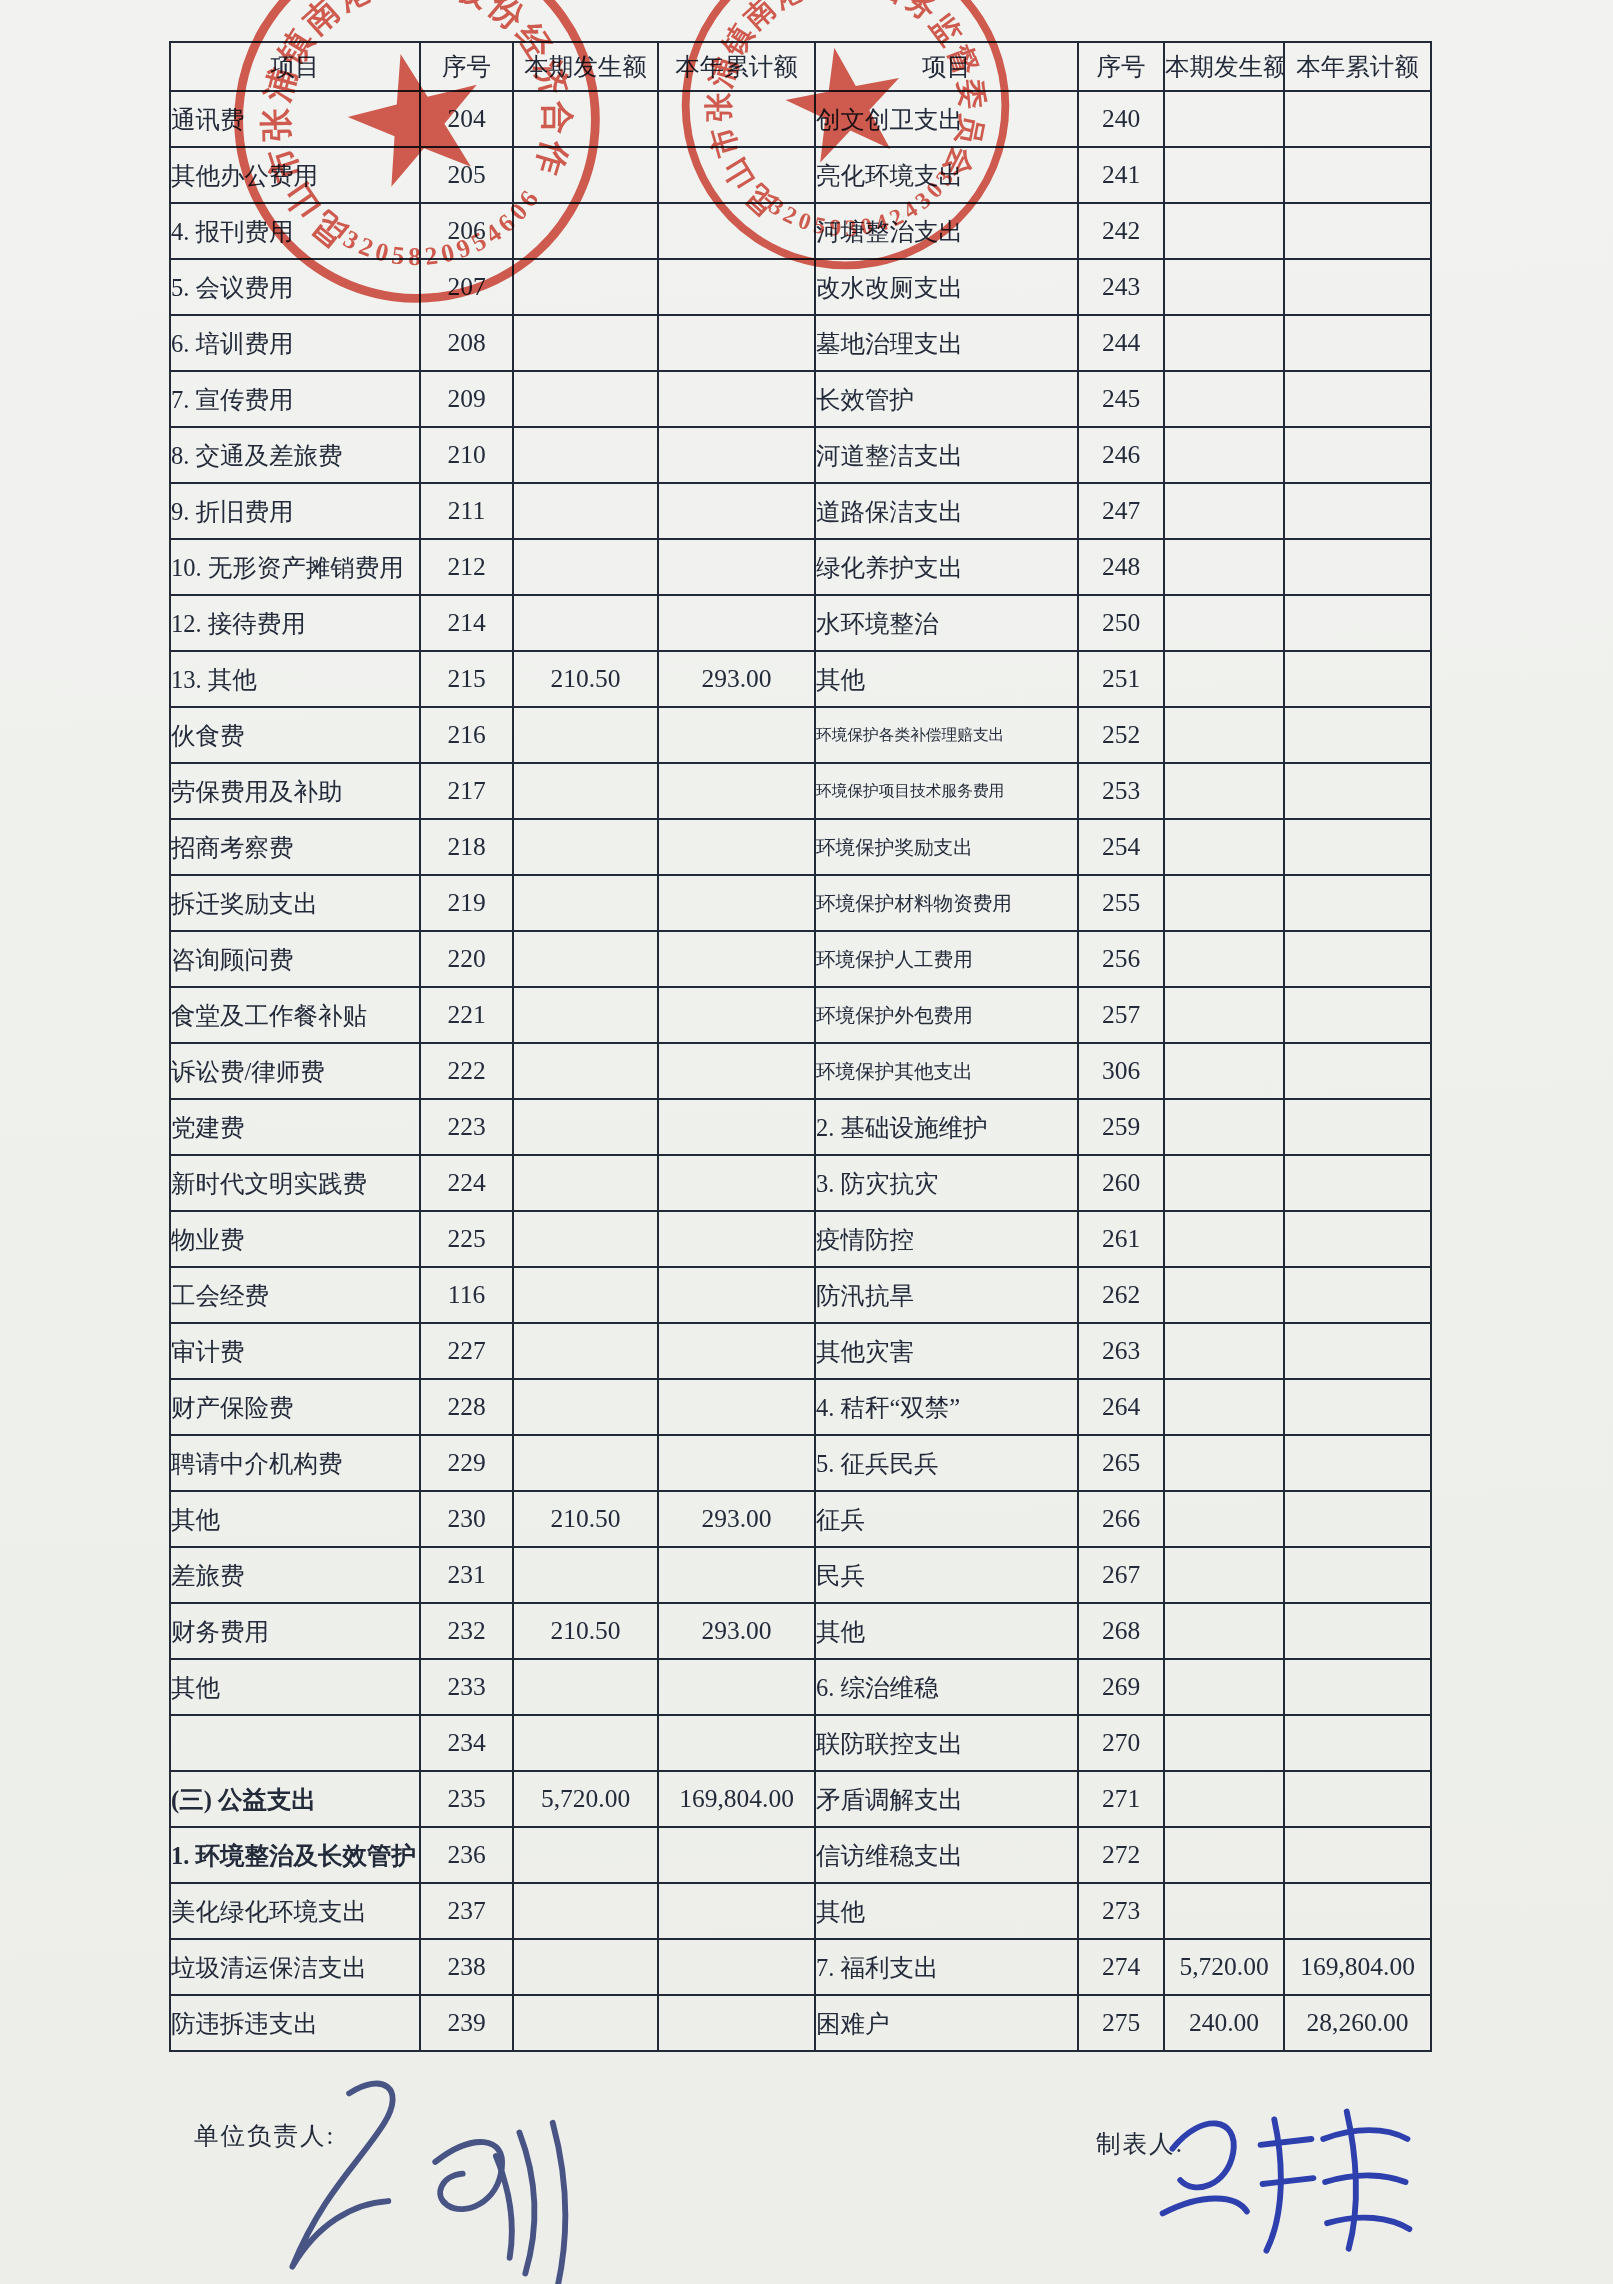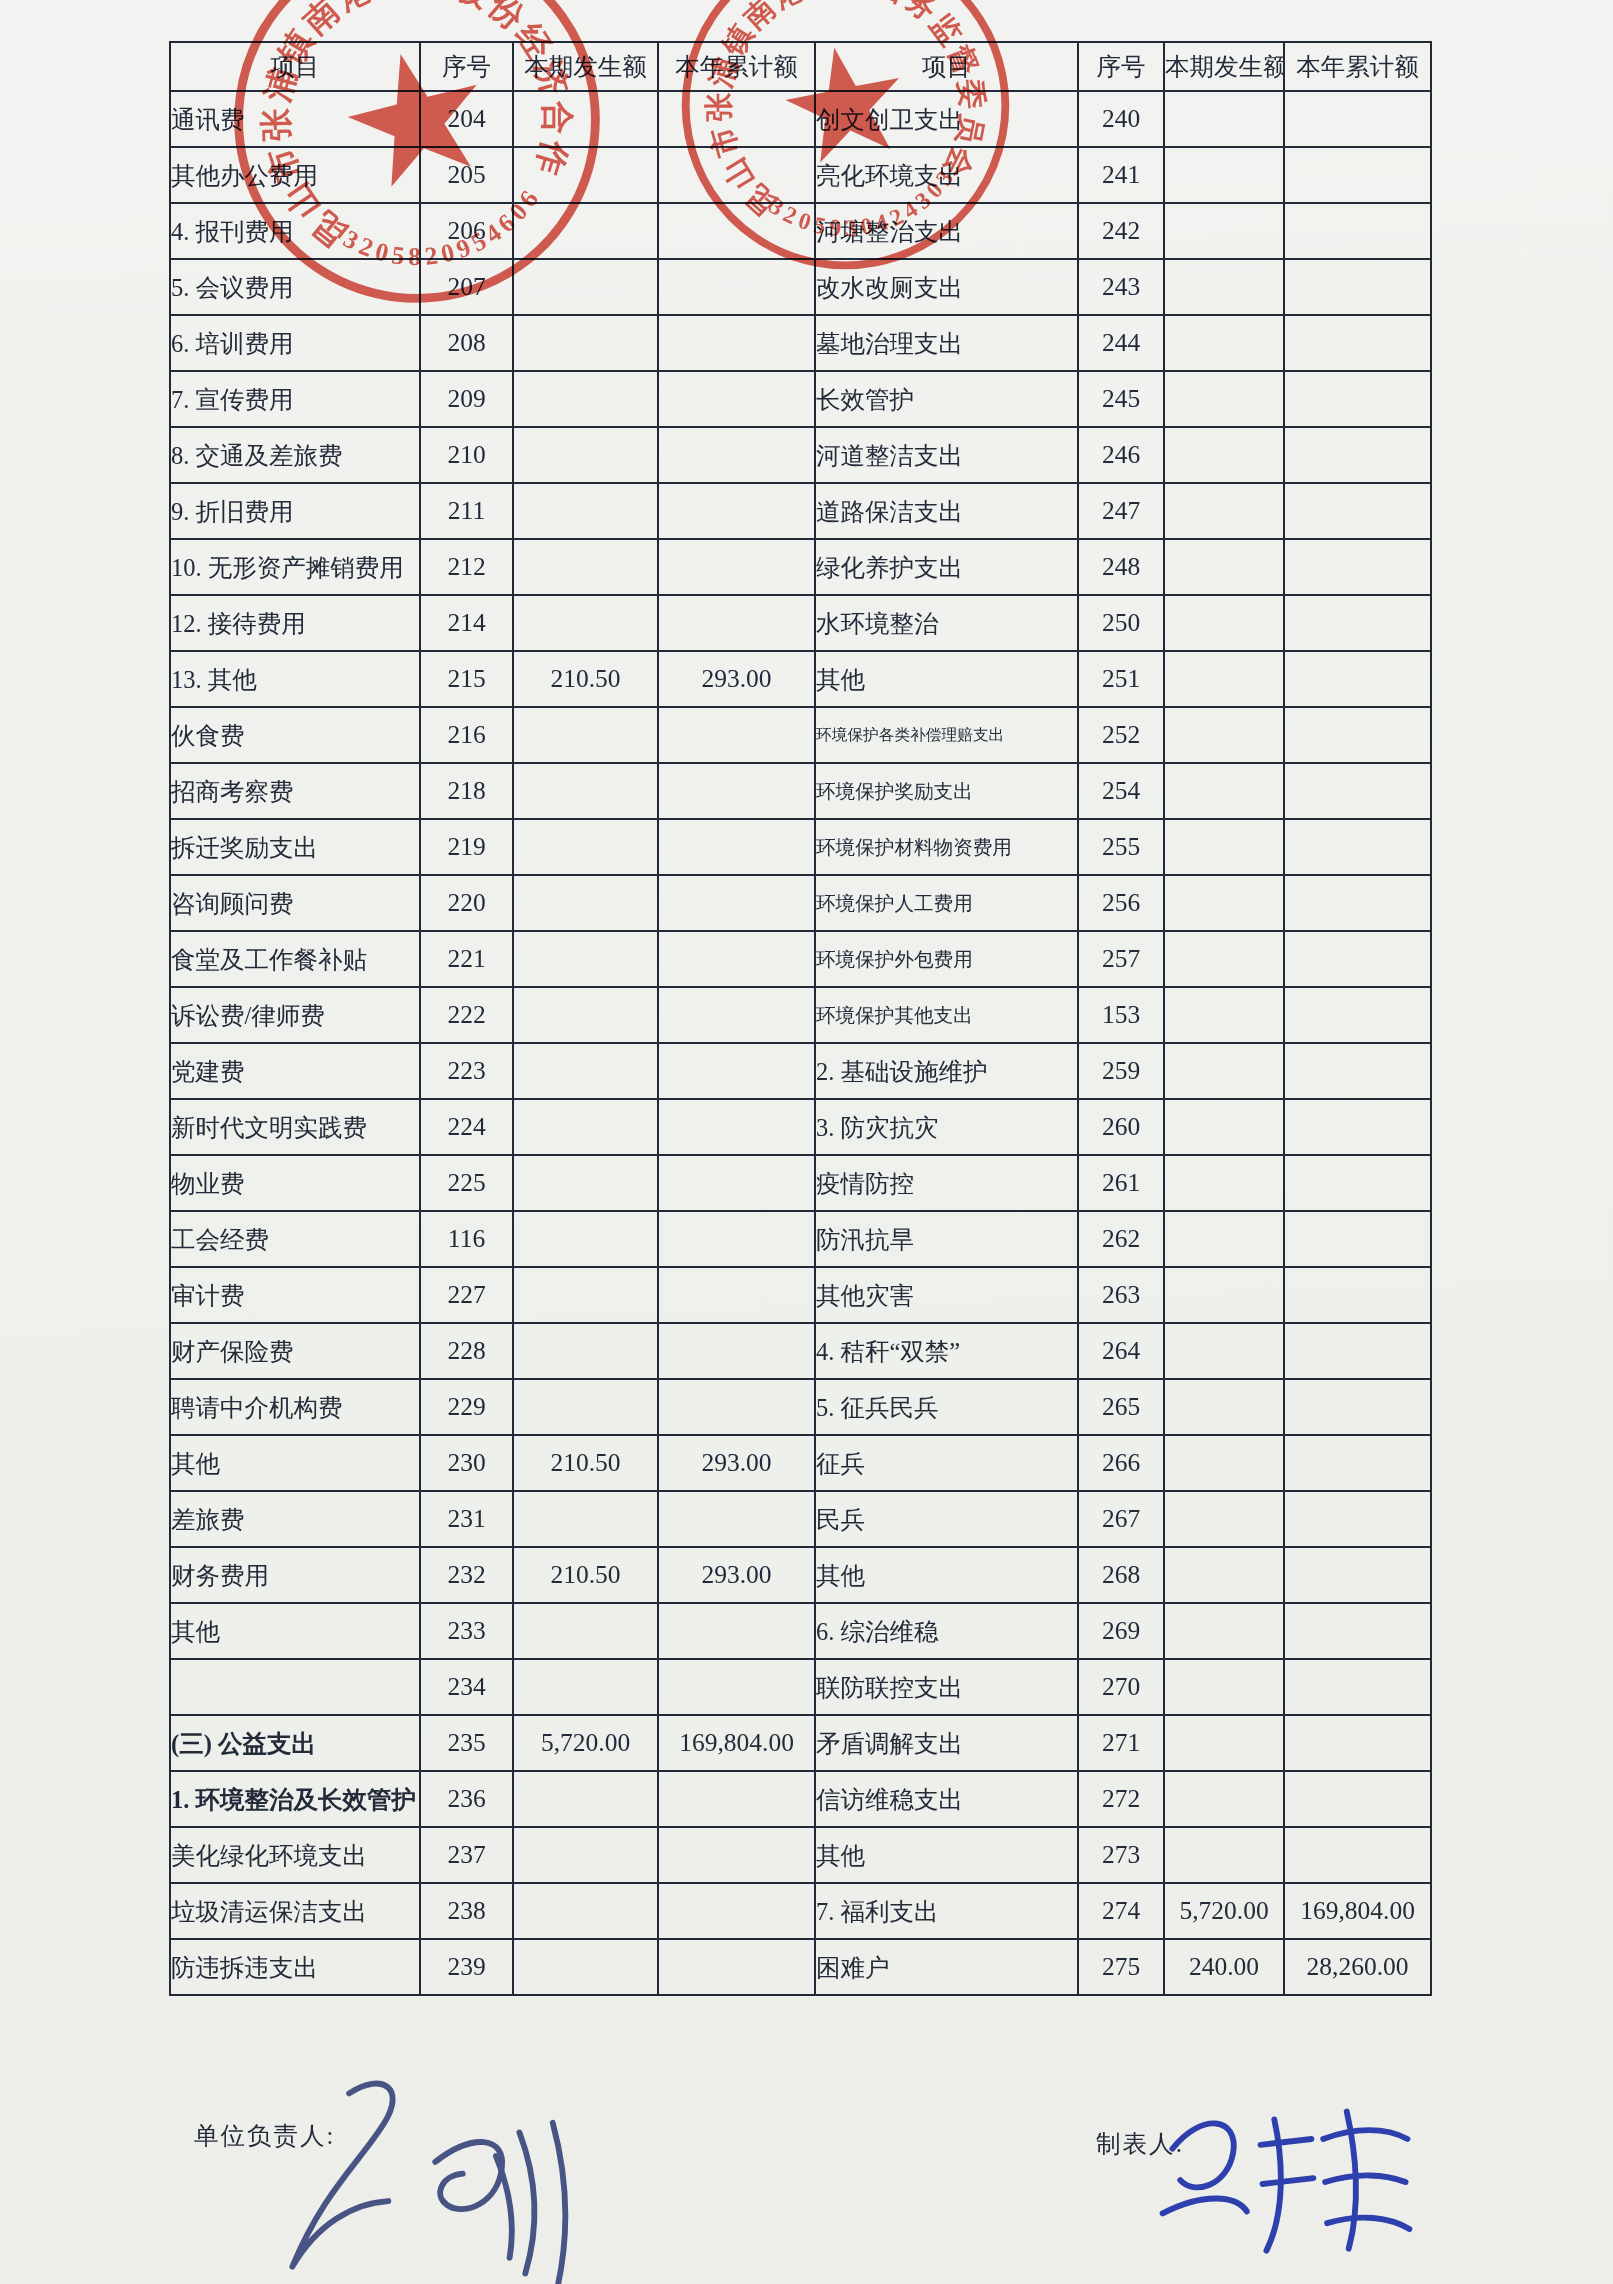--- a/index.html
+++ b/index.html
@@ -196,20 +196,30 @@
       <td class="item ind2">伙食费</td>
       <td class="seq">216</td>
       <td class="amt"></td>
       <td class="amt"></td>
       <td class="item ind2 sm">环境保护各类补偿理赔支出</td>
       <td class="seq">252</td>
       <td class="amt"></td>
       <td class="amt"></td>
     </tr>
         <tr>
+      <td class="item ind2">劳保费用及补助</td>
+      <td class="seq">217</td>
+      <td class="amt"></td>
+      <td class="amt"></td>
+      <td class="item ind2 sm">环境保护项目技术服务费用</td>
+      <td class="seq">253</td>
+      <td class="amt"></td>
+      <td class="amt"></td>
+    </tr>
+        <tr>
       <td class="item ind2">招商考察费</td>
       <td class="seq">218</td>
       <td class="amt"></td>
       <td class="amt"></td>
       <td class="item ind2 md">环境保护奖励支出</td>
       <td class="seq">254</td>
       <td class="amt"></td>
       <td class="amt"></td>
     </tr>
         <tr>
@@ -241,21 +251,21 @@
       <td class="seq">257</td>
       <td class="amt"></td>
       <td class="amt"></td>
     </tr>
         <tr>
       <td class="item ind2">诉讼费/律师费</td>
       <td class="seq">222</td>
       <td class="amt"></td>
       <td class="amt"></td>
       <td class="item ind2 md">环境保护其他支出</td>
-      <td class="seq">153</td>
+      <td class="seq">306</td>
       <td class="amt"></td>
       <td class="amt"></td>
     </tr>
         <tr>
       <td class="item ind2">党建费</td>
       <td class="seq">223</td>
       <td class="amt"></td>
       <td class="amt"></td>
       <td class="item ind1">2. 基础设施维护</td>
       <td class="seq">259</td>

